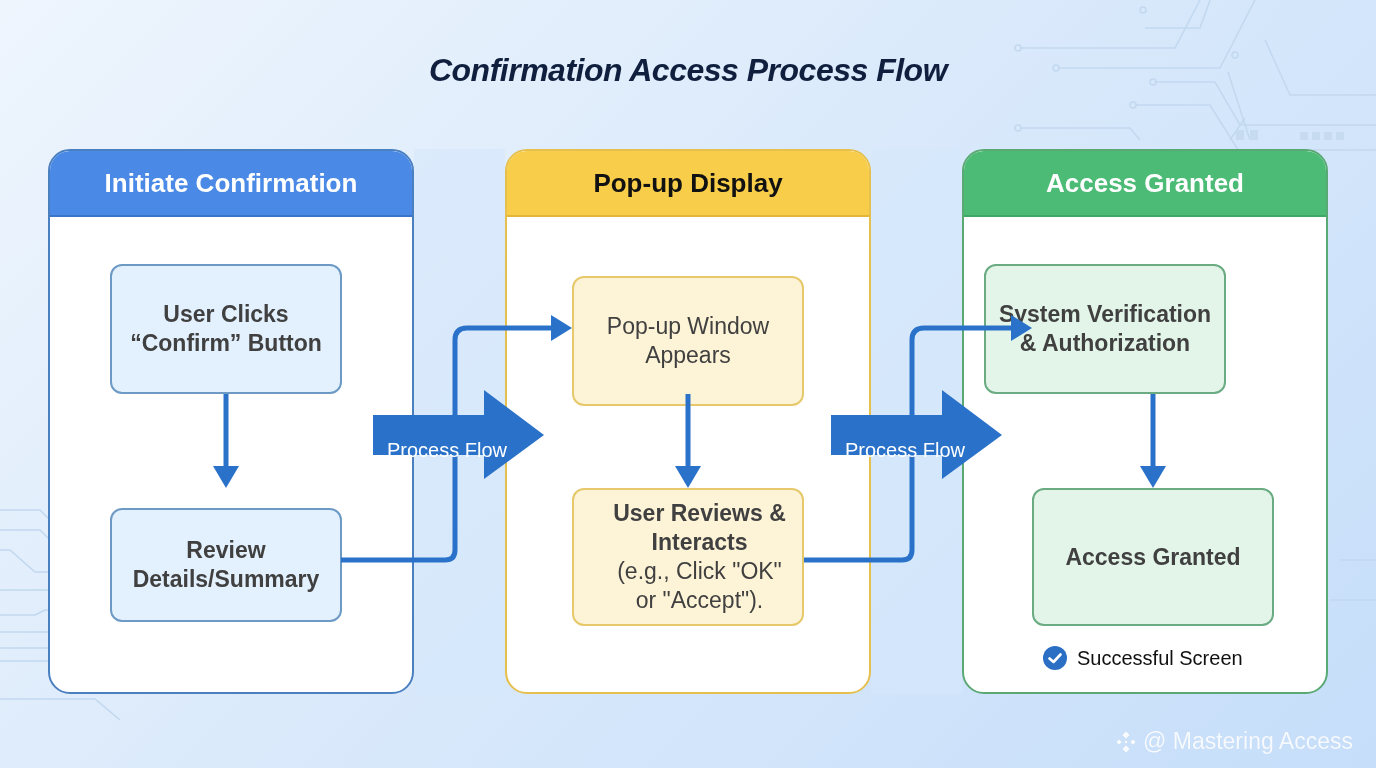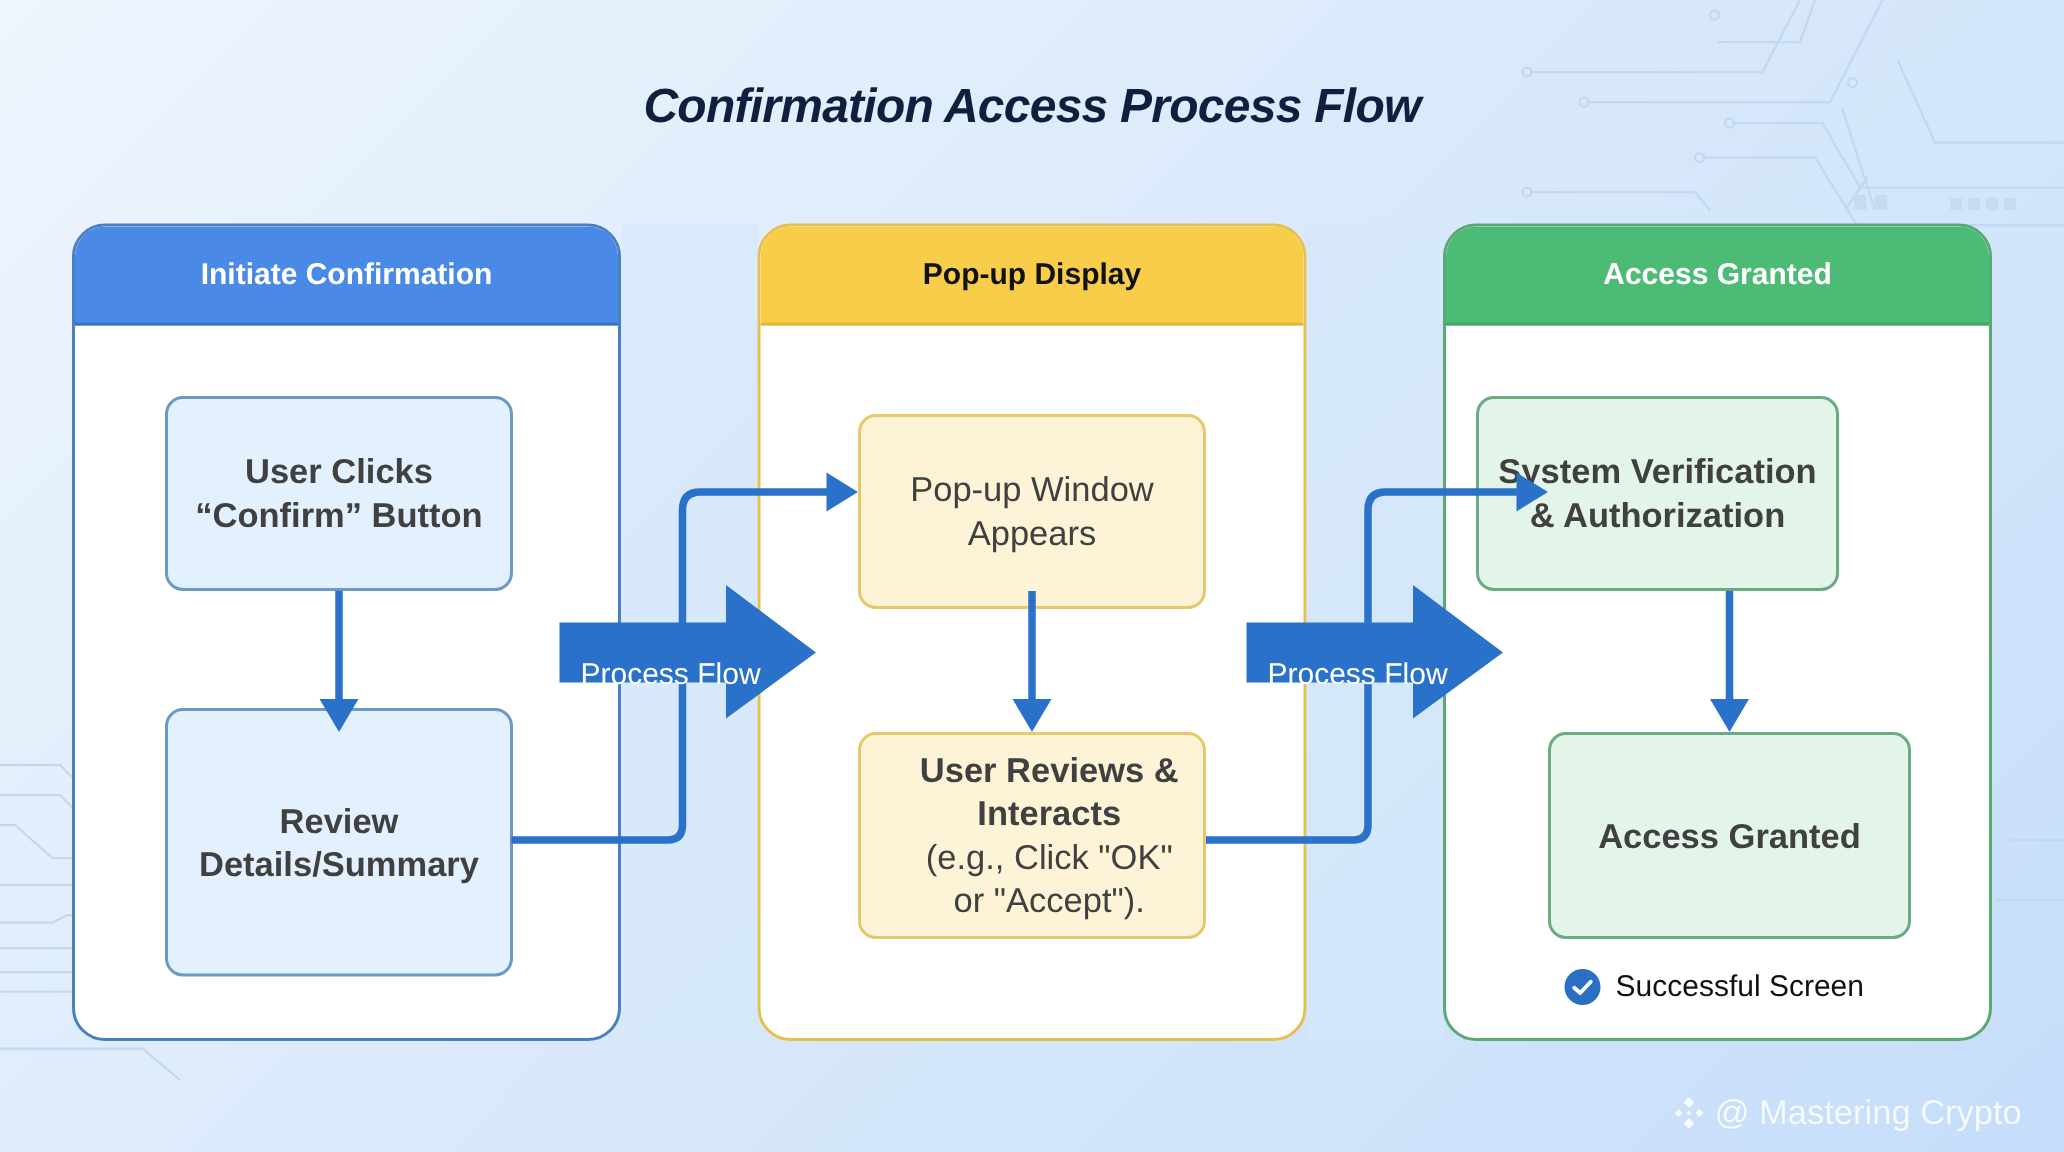--- a/index.html
+++ b/index.html
@@ -12,21 +12,21 @@
   .title {
     position: absolute; left: 0; top: 52px; width: 1376px; text-align: center;
     font-size: 32px; font-weight: bold; color: #0f1f3d; letter-spacing: -0.5px; font-style: italic;
   }
   .panel {
     position: absolute; top: 149px; width: 366px; height: 545px;
     background: #ffffff; border-radius: 22px; box-sizing: border-box; overflow: hidden;
   }
   .panel-header {
     height: 64px; display: flex; align-items: center; justify-content: center;
-    font-size: 20px; font-weight: bold;
+    font-size: 26px; font-weight: bold;
   }
   #panel1 { left: 48px; border: 2px solid #4a7fc0; }
   #panel1 .panel-header { background: #4a8ae6; color: #ffffff; border-bottom: 2px solid #3a74c8; }
   #panel2 { left: 505px; border: 2px solid #e6c04f; }
   #panel2 .panel-header { background: #f7cd4a; color: #111111; border-bottom: 2px solid #e3b63a; }
   #panel3 { left: 962px; border: 2px solid #5aa874; }
   #panel3 .panel-header { background: #4cbb76; color: #ffffff; border-bottom: 2px solid #3fa866; }
 
   .step {
     position: absolute; width: 232px; height: 130px; box-sizing: border-box;
@@ -103,21 +103,21 @@
 
 <div class="title">Confirmation Access Process Flow</div>
 
 <div class="panel" id="panel1">
   <div class="panel-header">Initiate Confirmation</div>
 </div>
 <div class="step blue" style="left:110px;top:264px;">
   <div class="b">User Clicks</div>
   <div class="b">“Confirm” Button</div>
 </div>
-<div class="step blue" style="left:110px;top:472px;height:179px;">
+<div class="step blue" style="left:110px;top:508px;height:114px;">
   <div class="b">Review</div>
   <div class="b">Details/Summary</div>
 </div>
 
 <div class="panel" id="panel2">
   <div class="panel-header">Pop-up Display</div>
 </div>
 <div class="step yellow" style="left:572px;top:276px;">
   <div>Pop-up Window</div>
   <div>Appears</div>
@@ -184,14 +184,14 @@
 <div class="watermark">
   <svg width="26" height="26" viewBox="0 0 26 26">
     <g fill="#ffffff" stroke="#c7d9ee" stroke-width="0.6">
       <polygon points="13,2 17,6 13,10 9,6"></polygon>
       <polygon points="13,16 17,20 13,24 9,20"></polygon>
       <polygon points="3,13 6,10 9,13 6,16"></polygon>
       <polygon points="17,13 20,10 23,13 20,16"></polygon>
       <polygon points="13,11 15,13 13,15 11,13"></polygon>
     </g>
   </svg>
-  <span>@ Mastering Crypto</span>
+  <span>@ Mastering Access</span>
 </div>
 
 </body></html>

